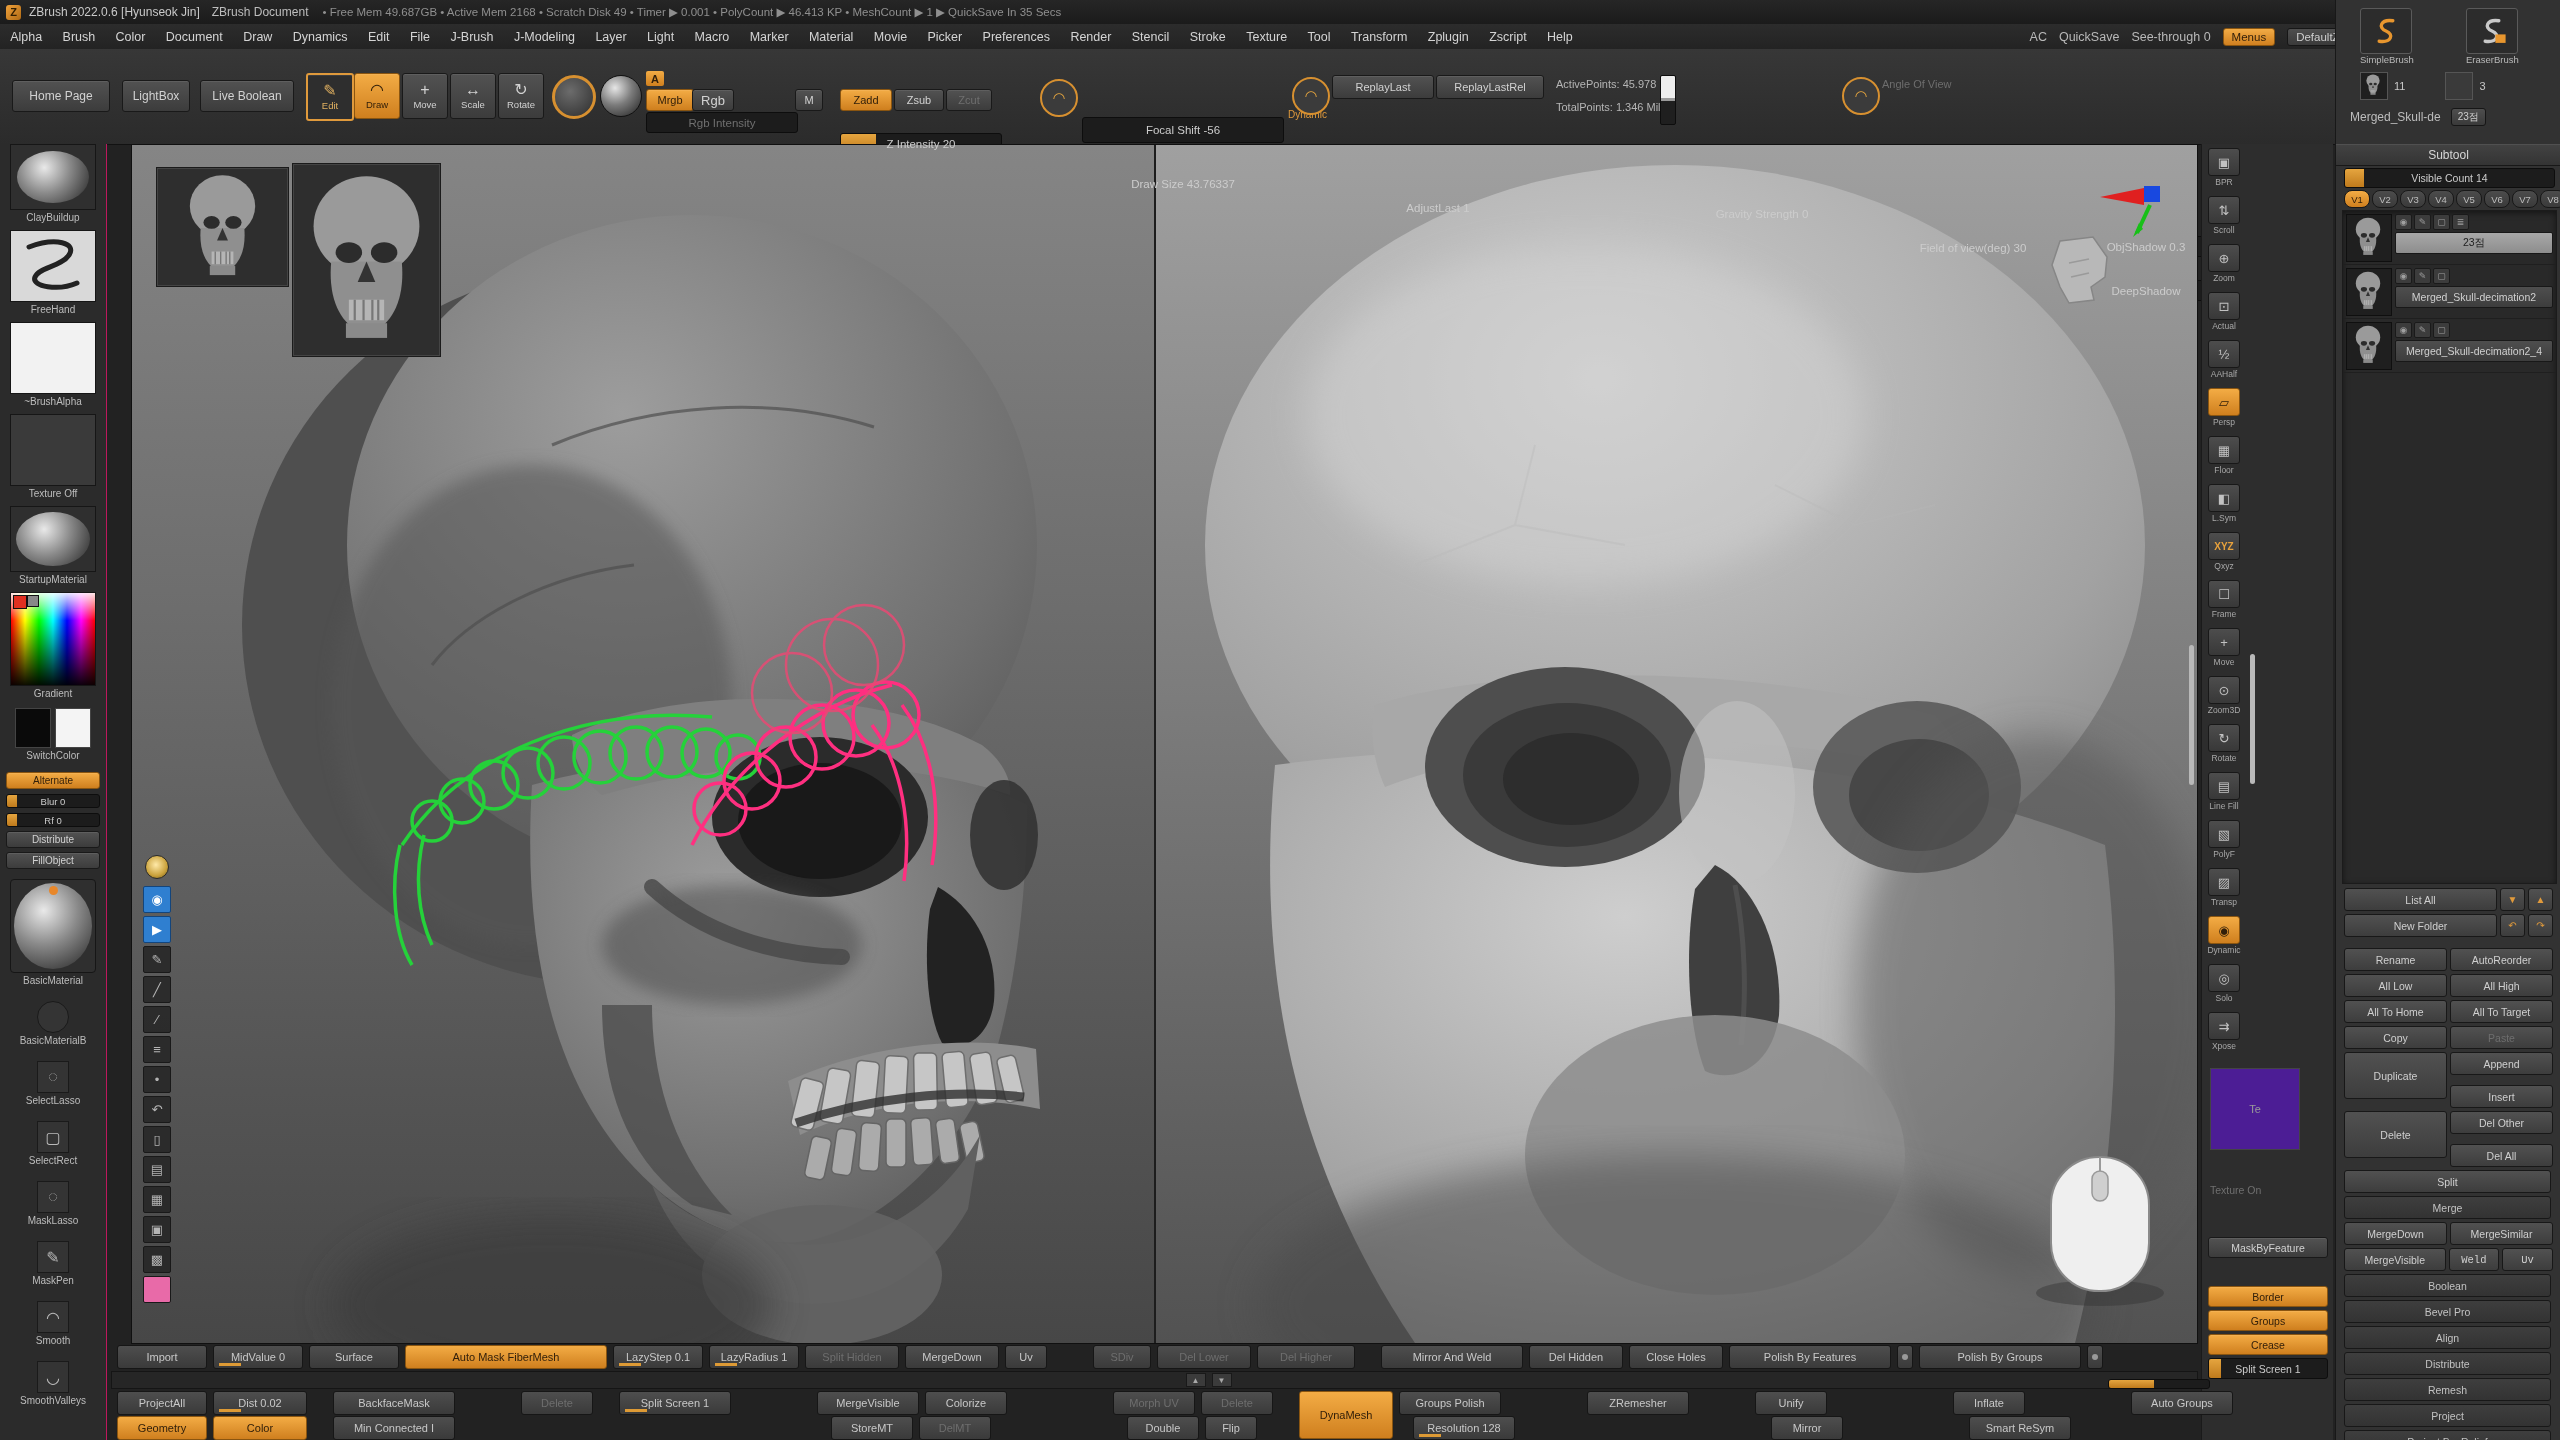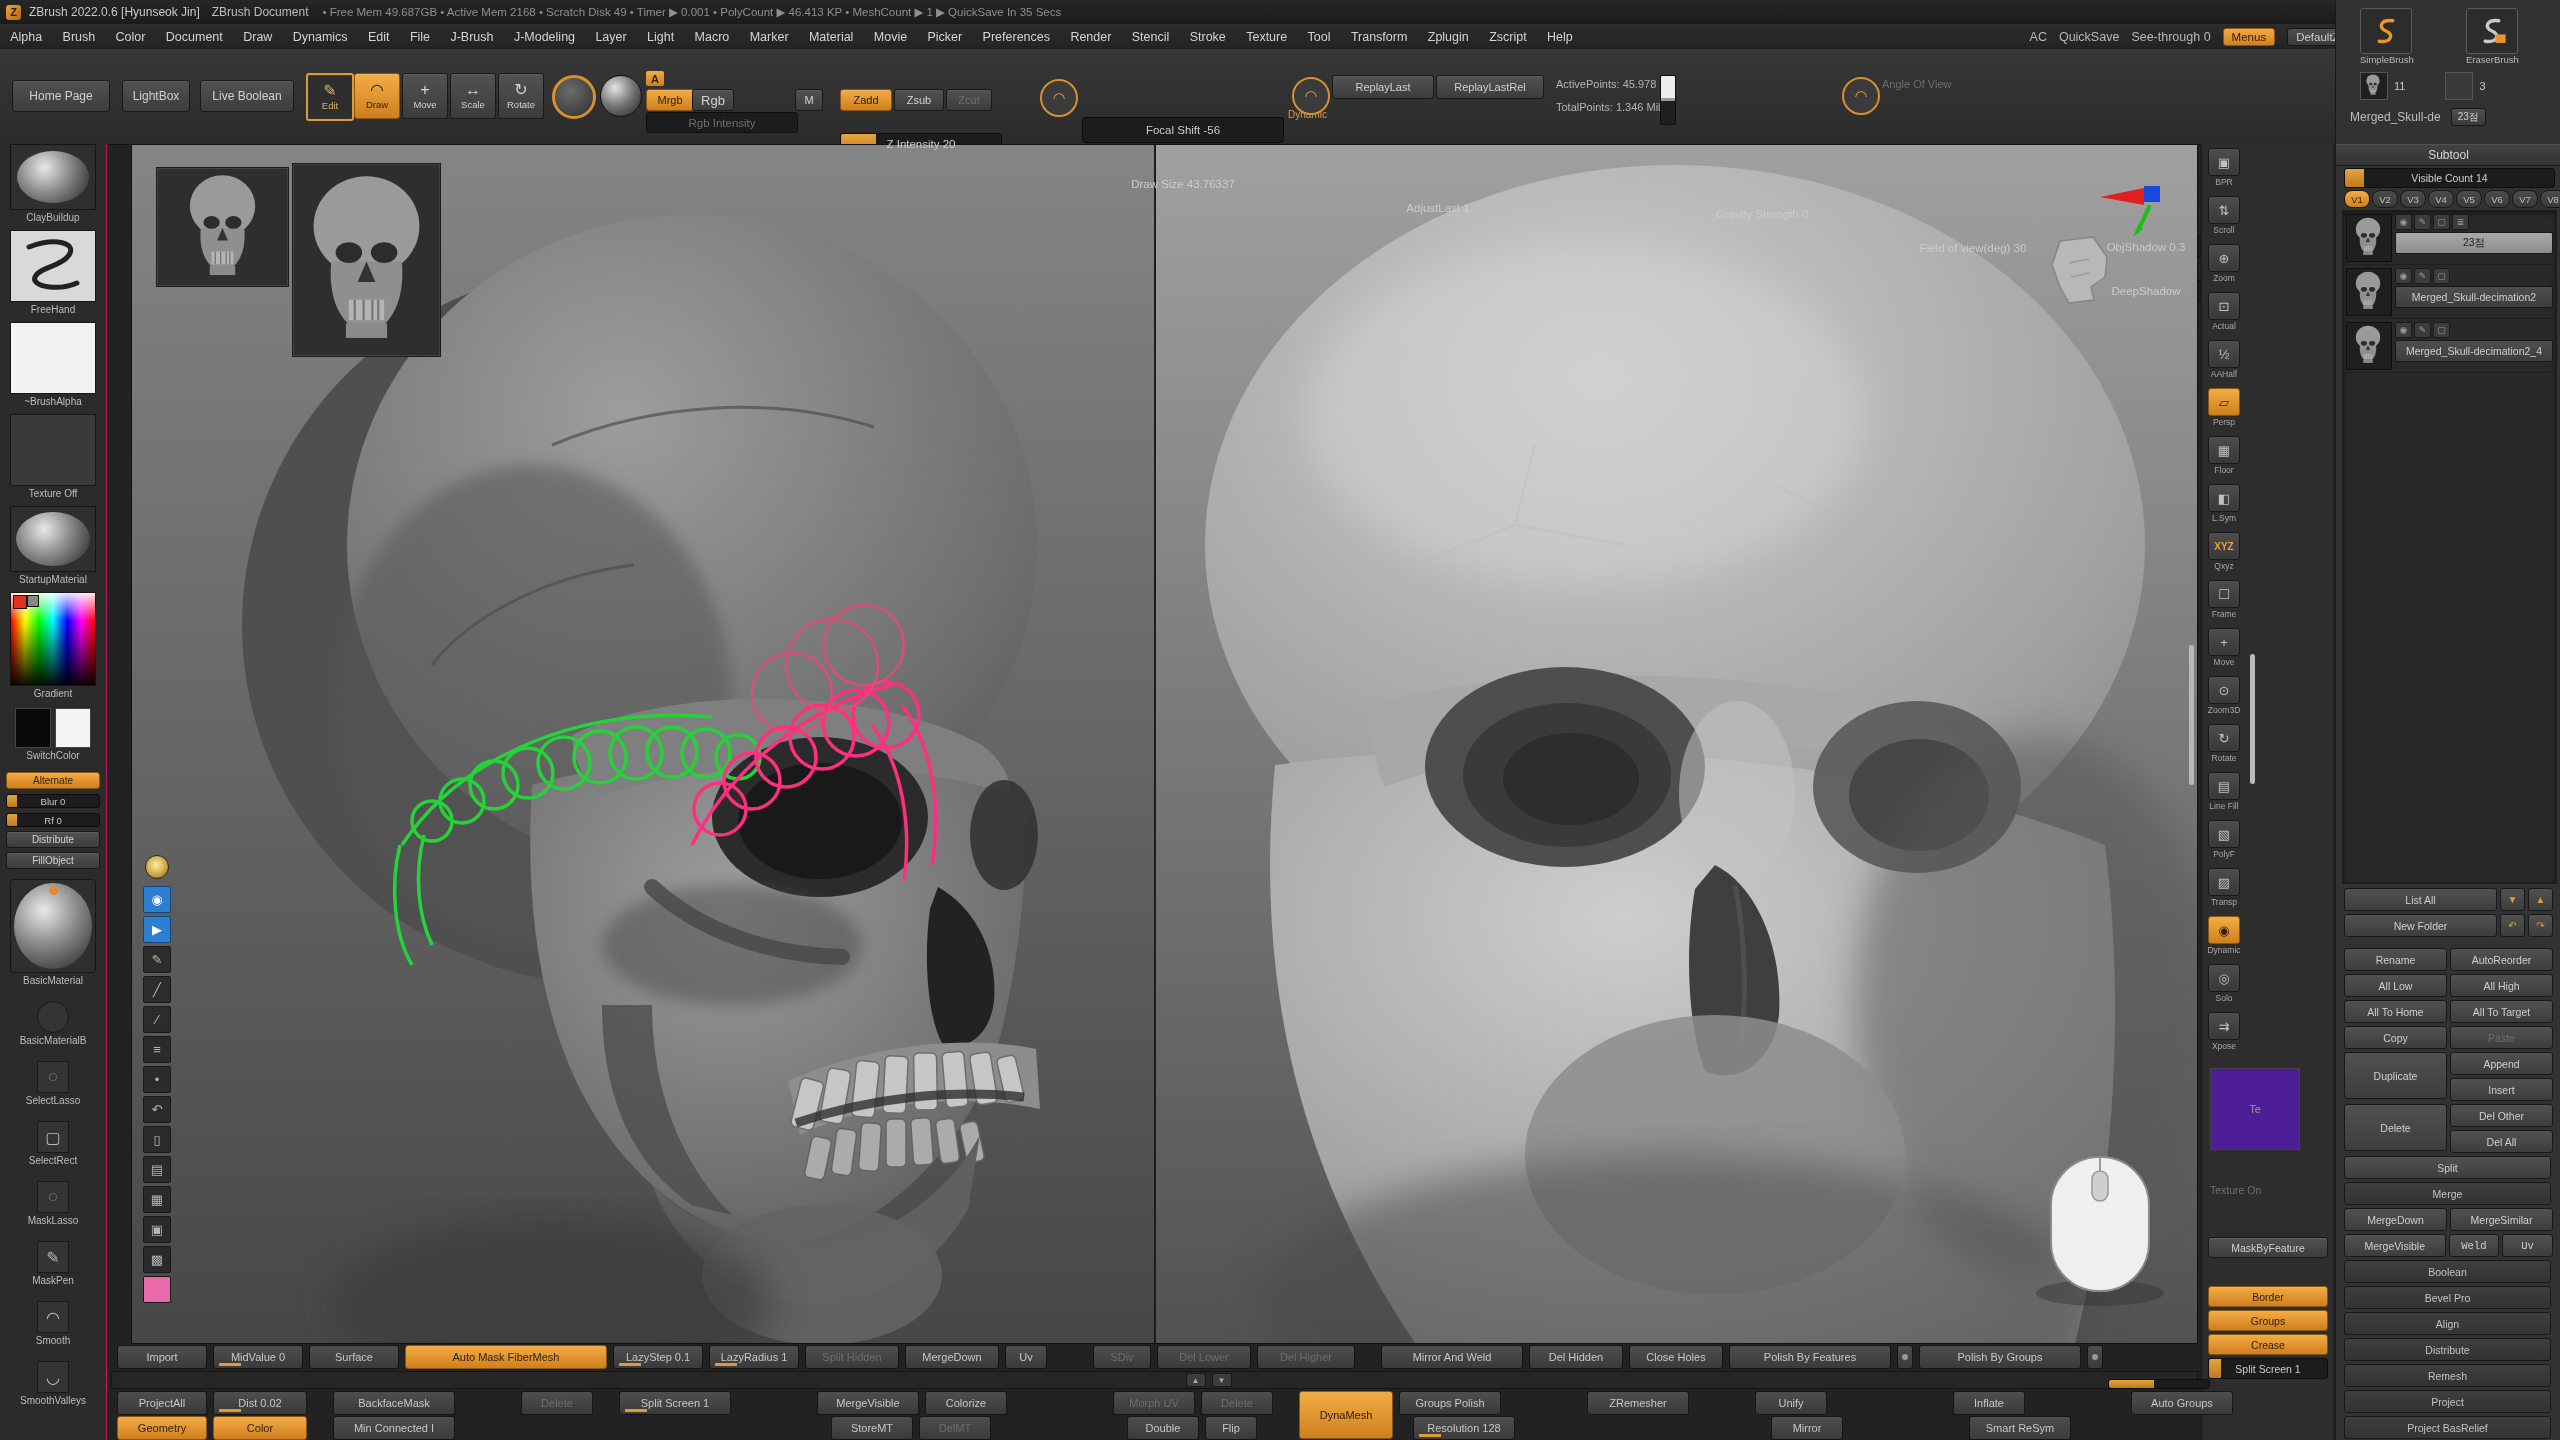--- a/index.html
+++ b/index.html
@@ -108,21 +108,21 @@
   .st-name.sel{background:linear-gradient(#a8a8a8,#8d8d8d);color:#1d1d1d;}
   .st-row{display:flex;gap:3px;margin:0 8px 3px 8px;}
   .stb{height:21px;background:linear-gradient(#515151,#3d3d3d);border:1px solid #181818;border-radius:3px;
        color:#cfcfcf;font-size:10.5px;display:flex;align-items:center;justify-content:center;}
   .stb.faded{color:#6e6e6e;}
   .stb.half{width:101px;}
   .stb.full{width:205px;}
   .stb.tall2{height:45px;}
   .stb.section{background:linear-gradient(#3e3e3e,#333333);color:#c2c2c2;}
   .stb.w100{width:100px;} .stb.w48{width:49px;font-family:Liberation Mono, monospace;}
-  .stcol{display:flex;flex-direction:column;gap:3px;}
+  .stcol{display:flex;flex-direction:column;gap:10px;}
   .smallbtn{width:23px;height:21px;background:linear-gradient(#515151,#3d3d3d);border:1px solid #181818;
        border-radius:3px;color:#e09a3c;font-size:10px;display:flex;align-items:center;justify-content:center;}
   
   #row1,#row2,#row3{left:111px;display:flex;align-items:flex-start;}
   .bb{height:22px;background:linear-gradient(#4e4e4e,#3a3a3a);border:1px solid #161616;border-radius:3px;
       color:#c8c8c8;font-size:11px;display:flex;align-items:center;justify-content:center;
       margin-left:6px;position:relative;flex:none;}
   .bb.orange{background:linear-gradient(#f3ac45,#cf7f1e);color:#33200a;border-color:#8a5510;}
   .bb.faded{color:#6e6e6e;}
   .bb.tall{height:46px;z-index:3;}

